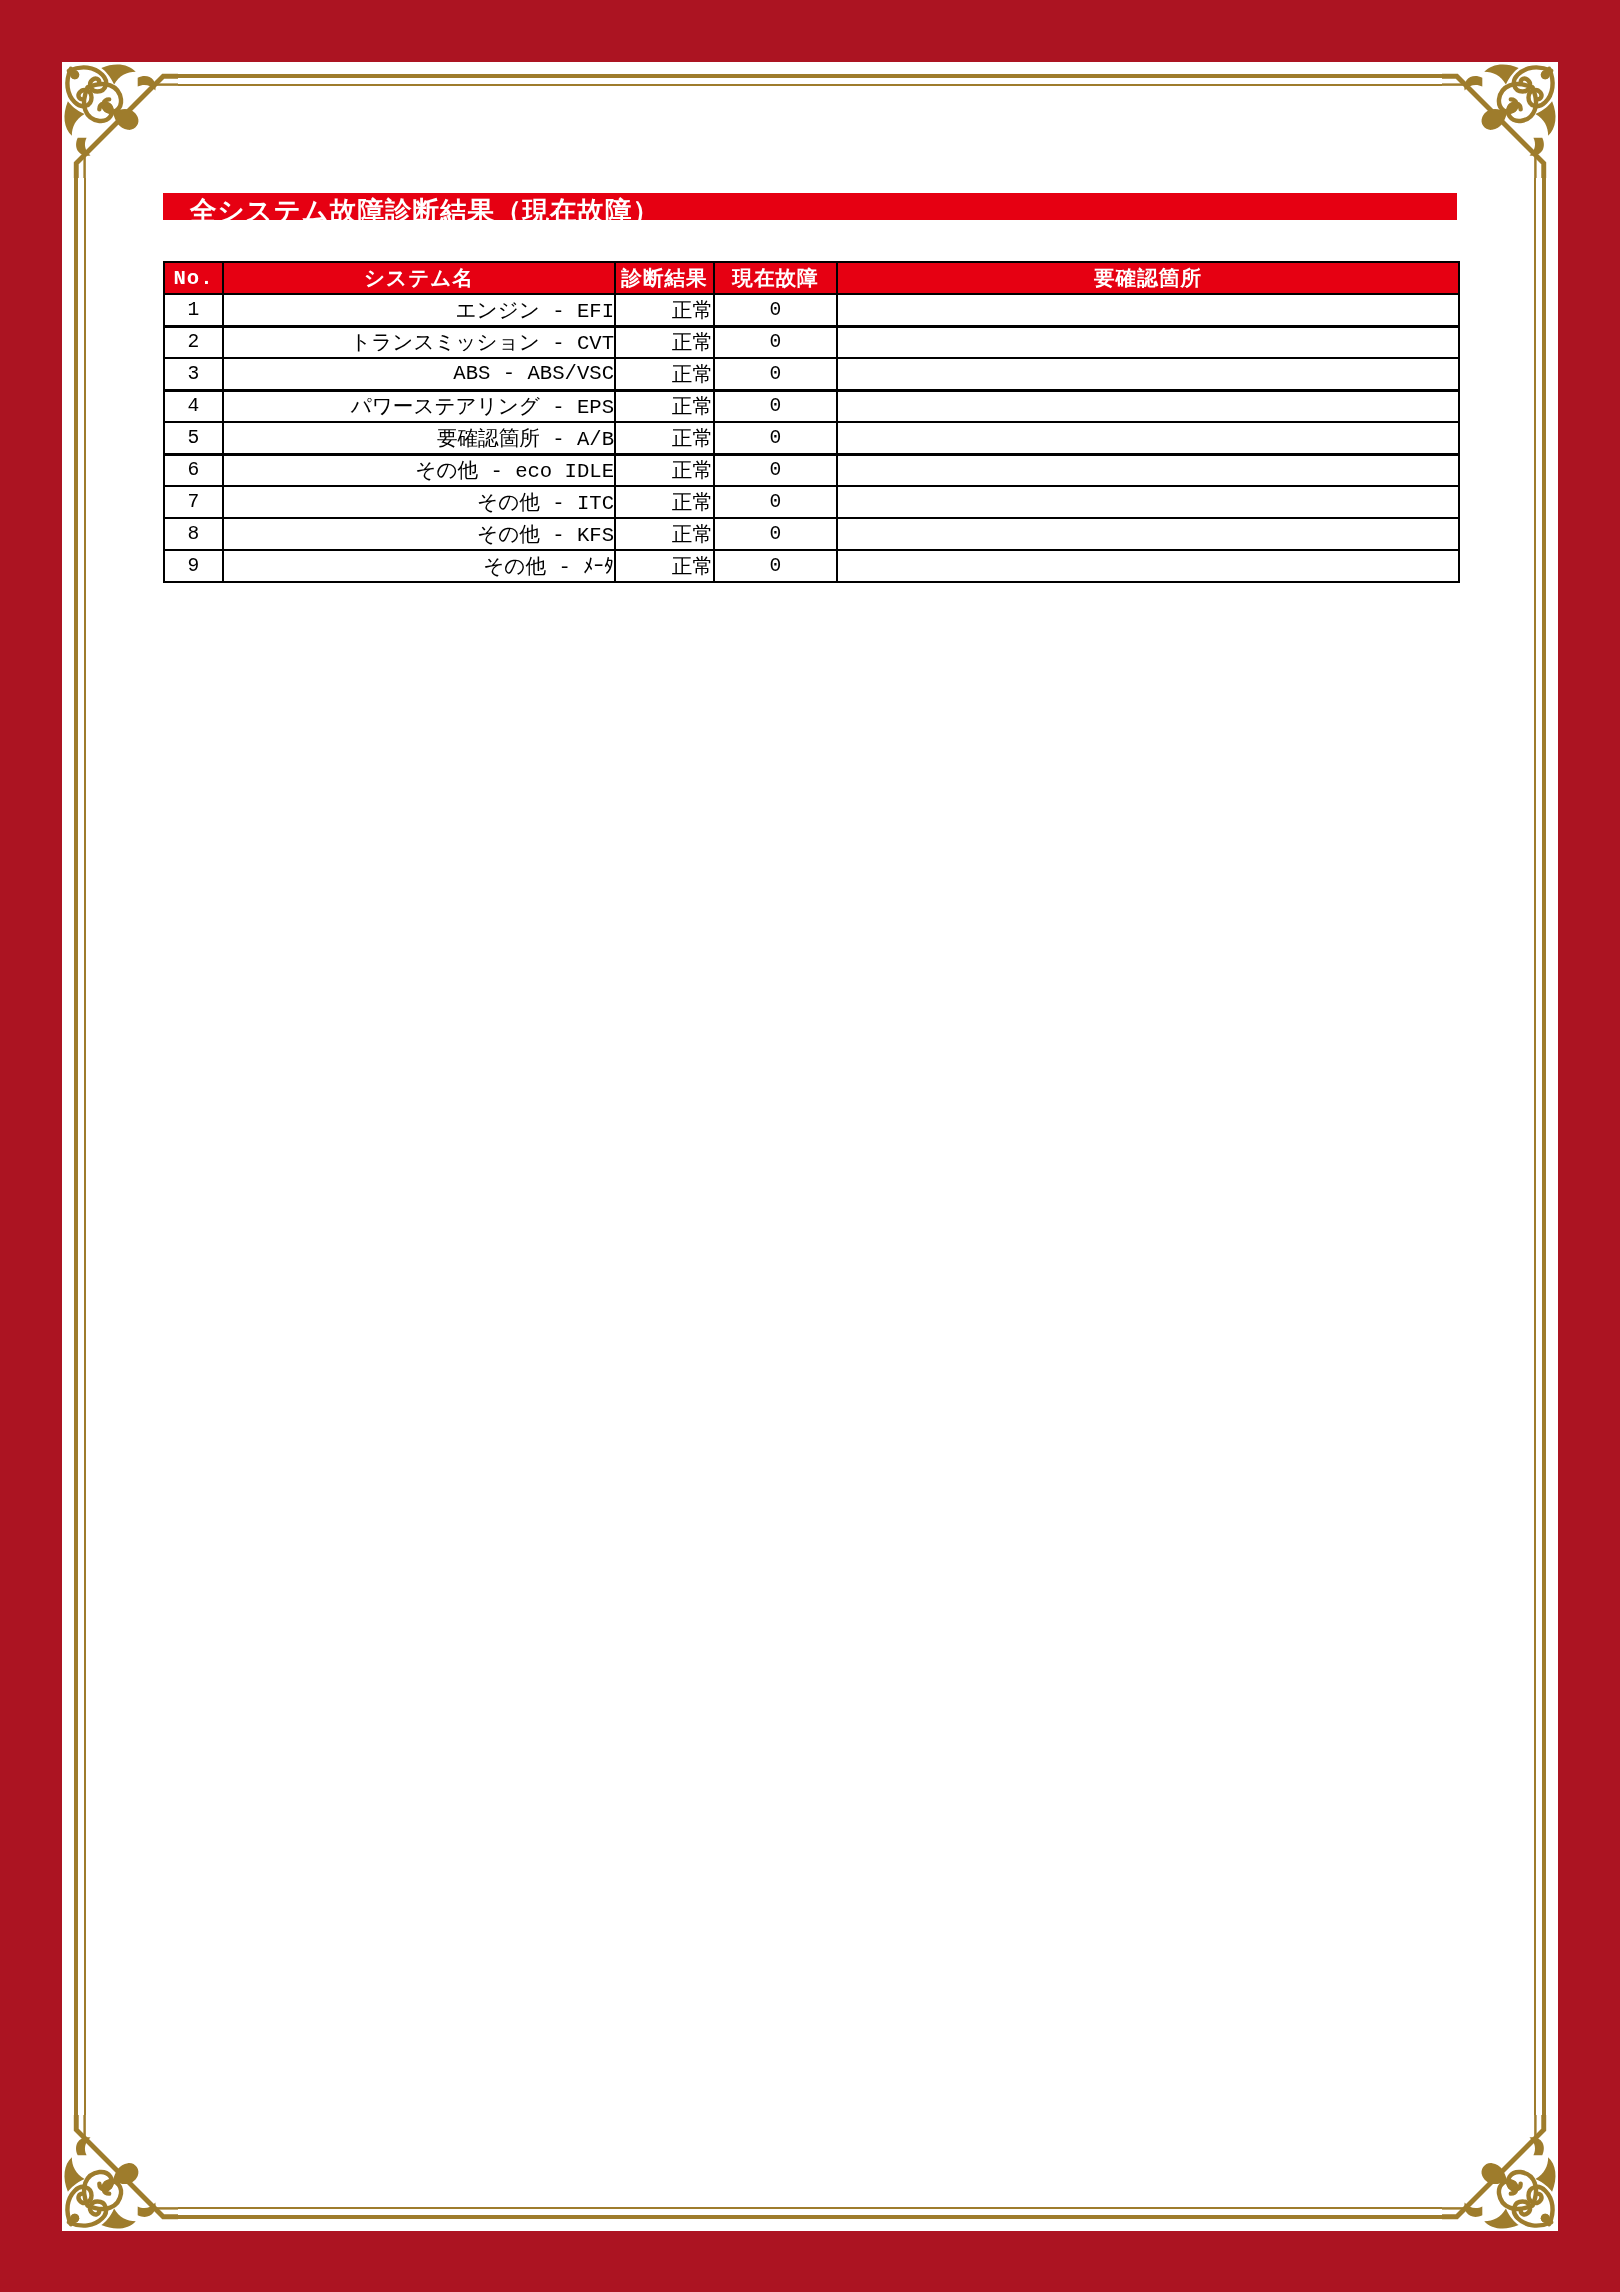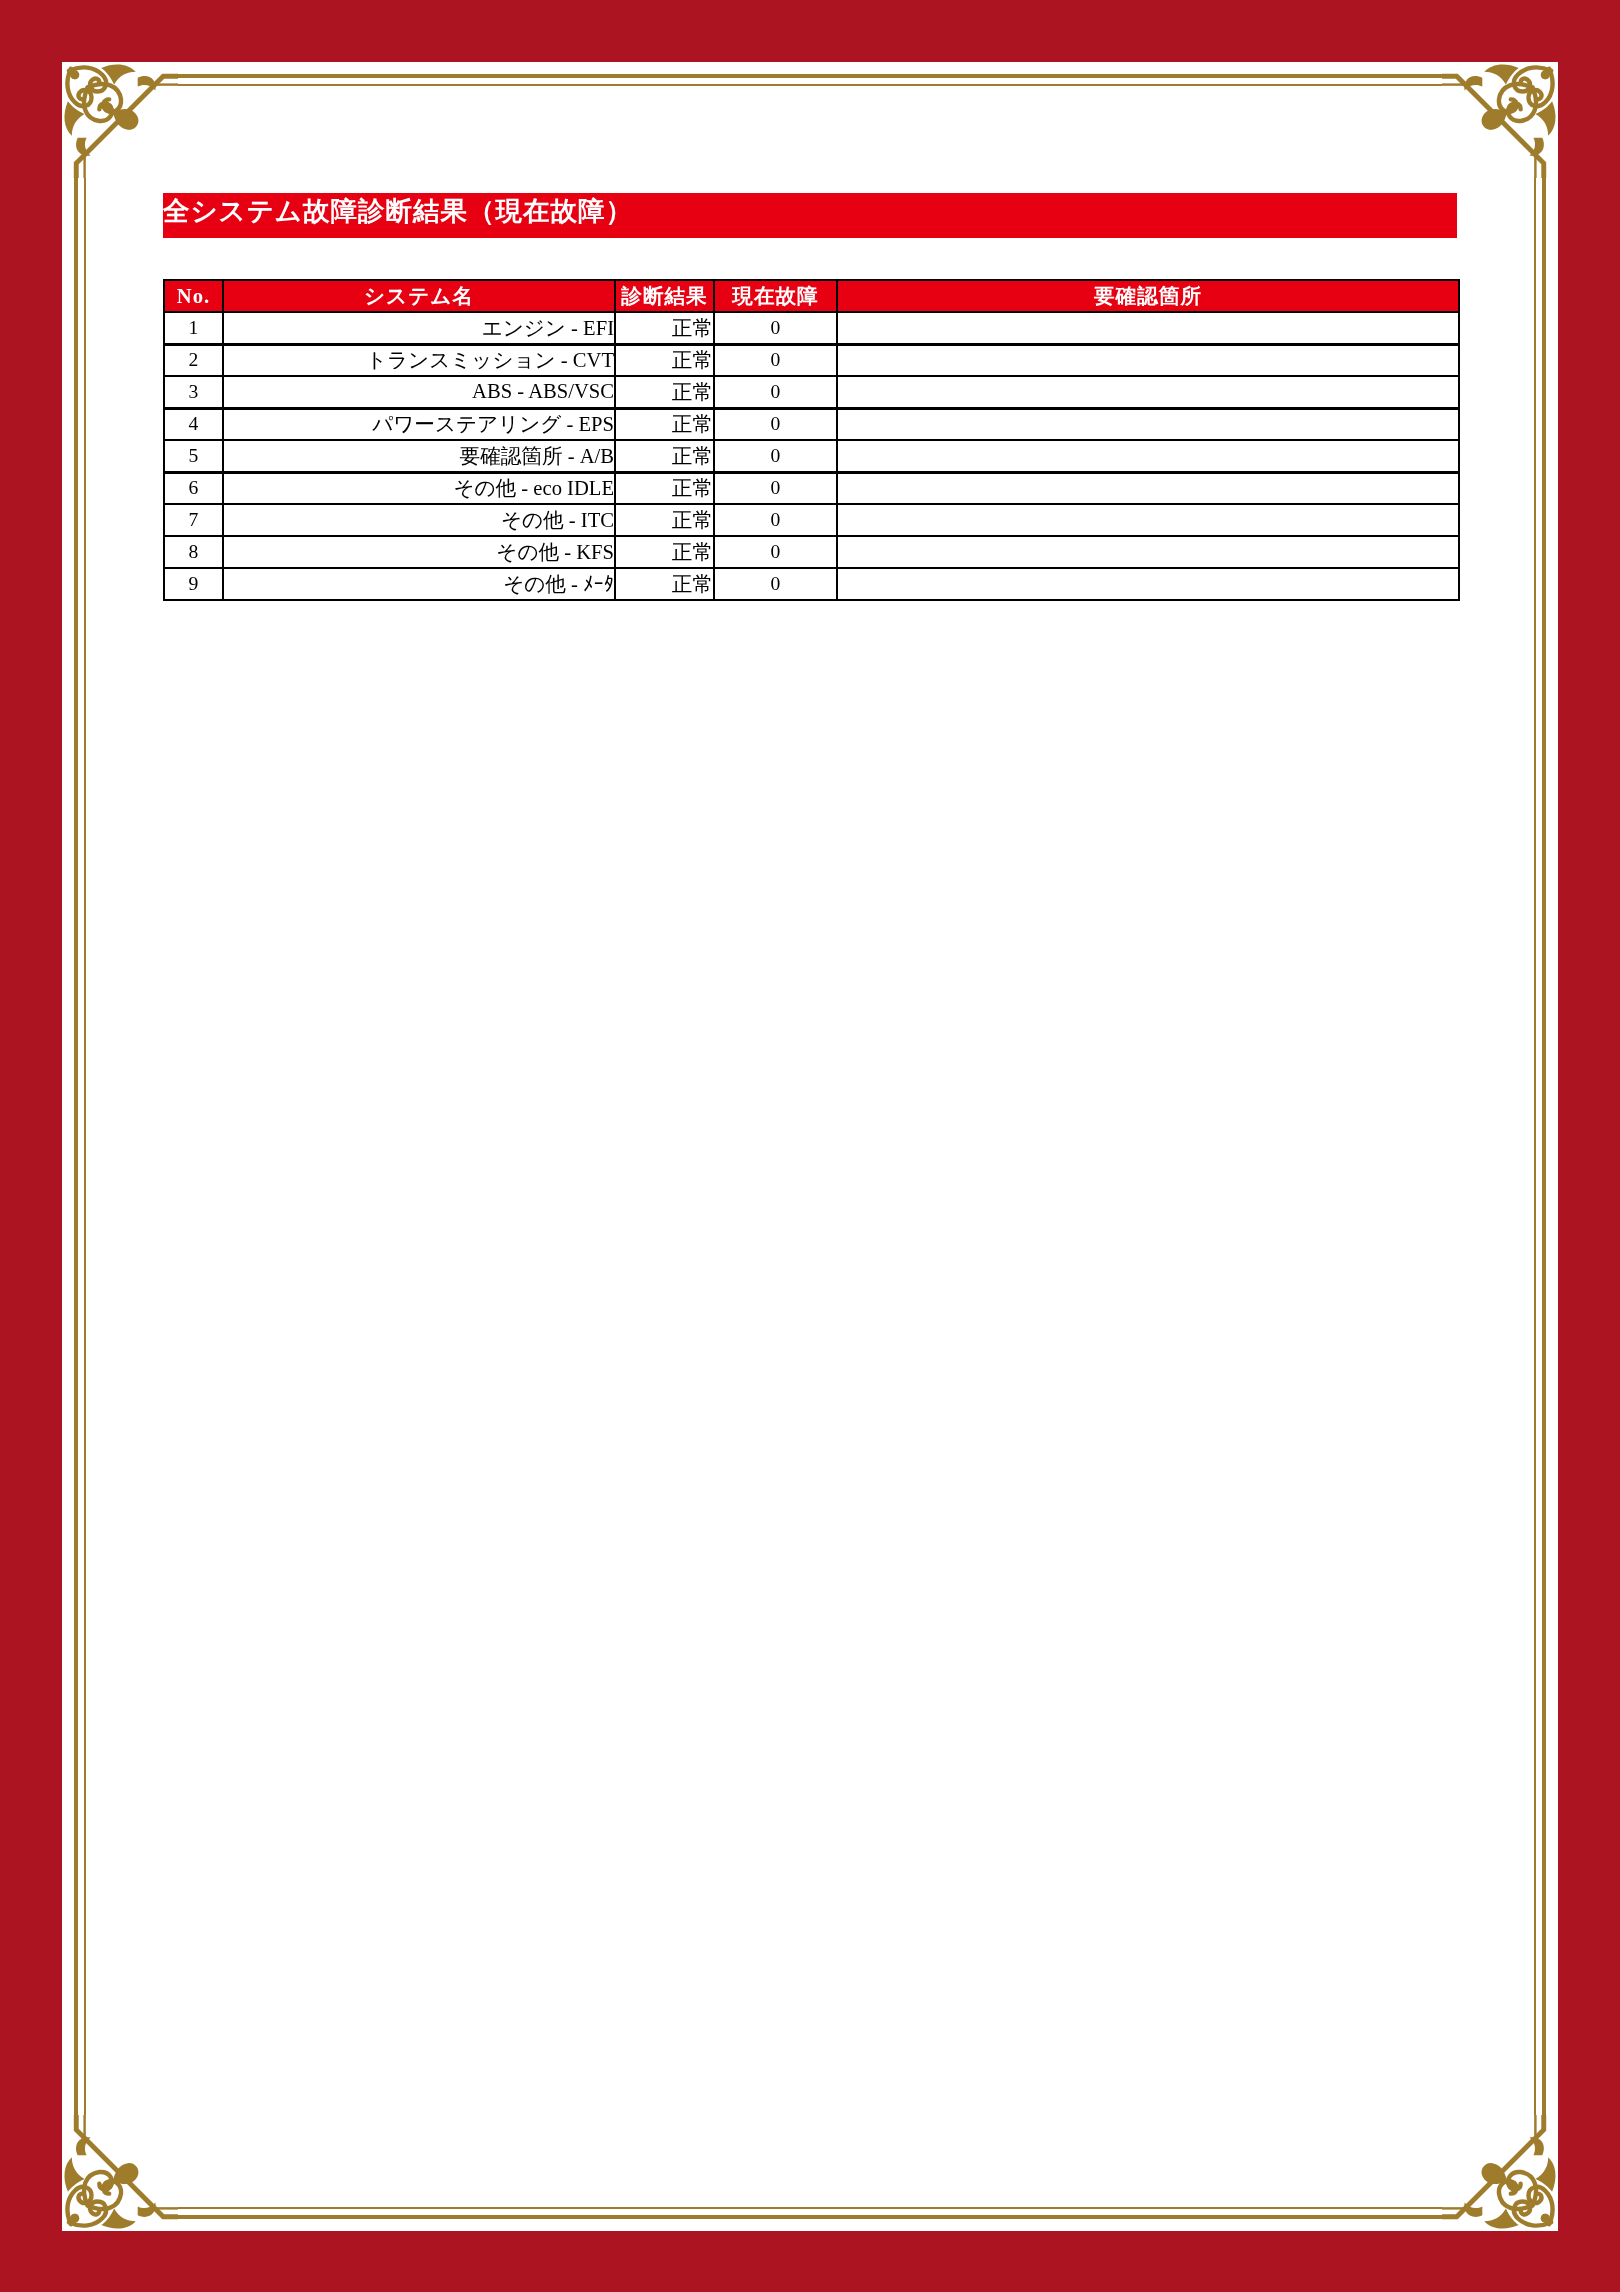--- a/index.html
+++ b/index.html
@@ -39,35 +39,35 @@
   .corner.br { bottom: 0; right: 0; transform: scale(-1,-1); }
 
   .content {
     position: absolute;
     left: 101px;
     top: 131px;
     width: 1313px;
   }
   .title-bar {
     width: 1294px;
-    height: 45px;
+    height: 27px;
     background: #E60012;
     color: #ffffff;
     font-size: 26.5px;
     font-weight: bold;
     line-height: 35px;
-    padding-left: 0;
+    padding-left: 27px;
     letter-spacing: 1px;
     margin-bottom: 41px;
   }
   table.diag {
     border-collapse: collapse;
     table-layout: fixed;
     width: 1295px;
-    font-family: Liberation Serif, serif;
+    font-family: Liberation Mono, monospace;
     font-size: 20.6px;
     color: #000000;
   }
   table.diag th {
     background: #E60012;
     color: #ffffff;
     font-size: 20.6px;
     font-weight: bold;
     height: 32px;
     border: 2px solid #000000;

